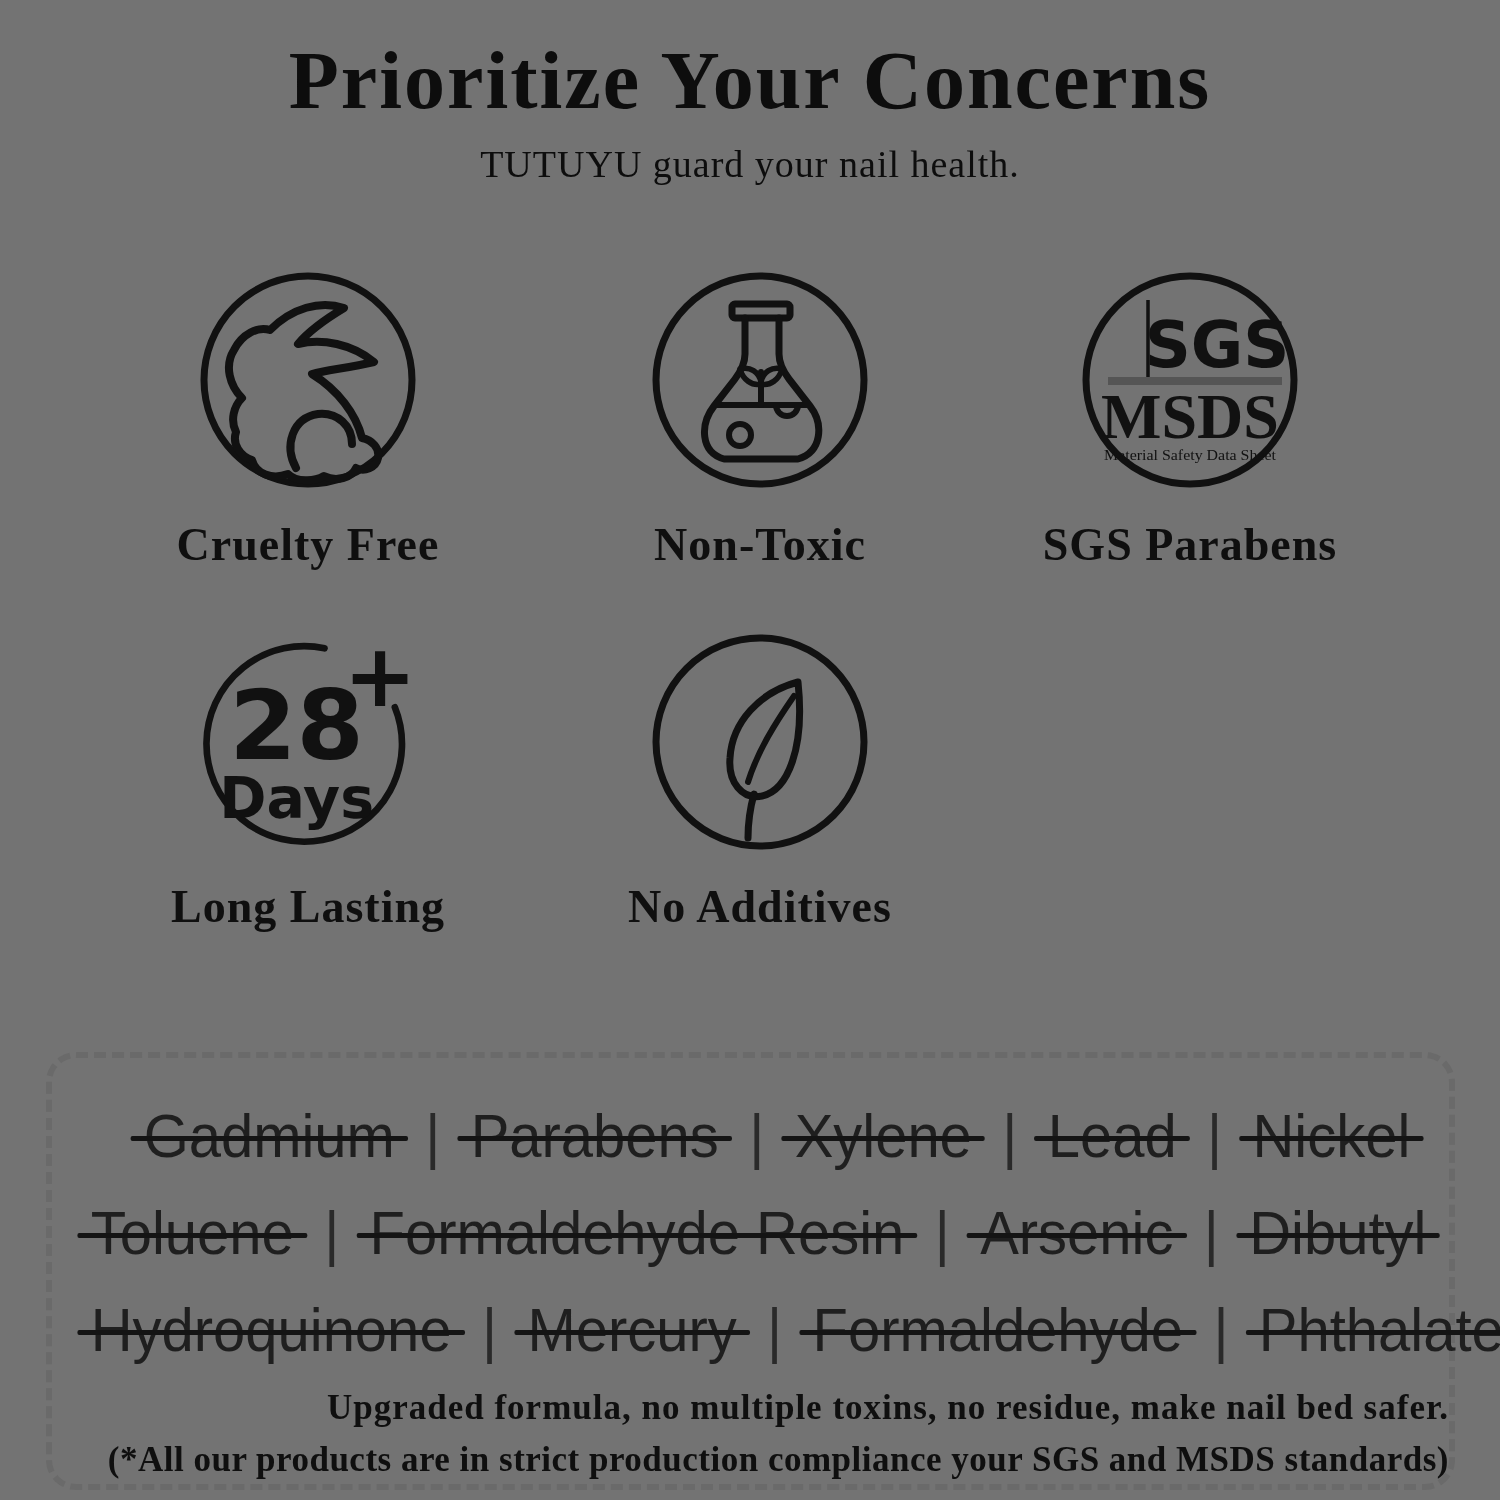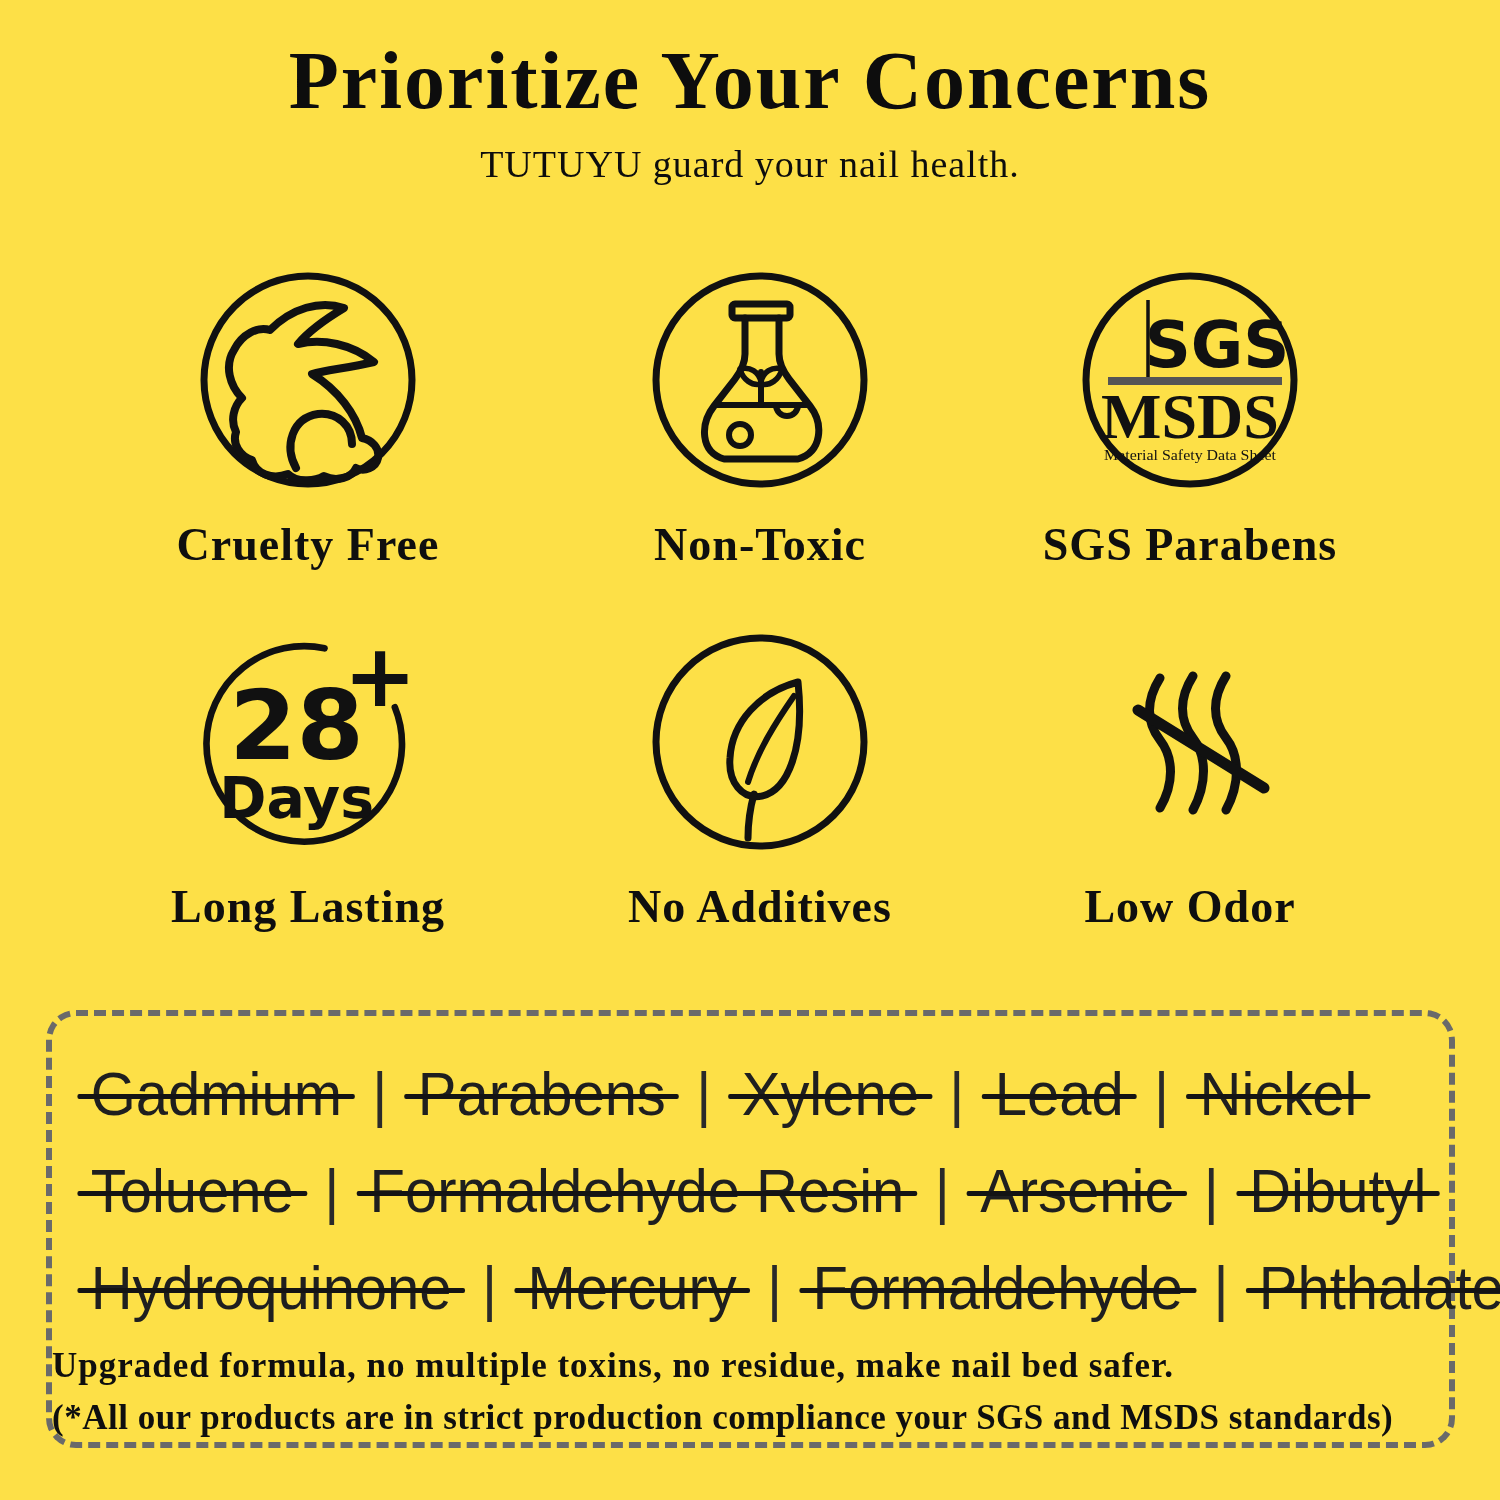--- a/index.html
+++ b/index.html
@@ -1,17 +1,17 @@
 <!DOCTYPE html>
 <html><head>
 <meta charset="utf-8">
 <style>
   html,body{margin:0;padding:0;background:#ffffff;}
   .canvas{
-    position:relative;width:1500px;height:1500px;background:#fde047;overflow:hidden;
+    position:relative;width:1500px;height:1500px;background:#737373;overflow:hidden;
     color:#111;font-family:"Liberation Serif",serif;
   }
   
   .header{position:absolute;top:38px;left:0;width:1500px;text-align:center;}
   .title{
     font-size:82px;font-weight:700;letter-spacing:2px;line-height:1.05;
     font-family:"Liberation Serif",serif;color:#0d0d0d;margin:0;
   }
   .subtitle{
     margin:18px 0 0 0;font-size:38px;font-weight:400;letter-spacing:1px;color:#0d0d0d;
@@ -24,23 +24,23 @@
     font-family:"Liberation Serif",serif;
   }
   .pos-r1c1{left:93px;top:268px;}
   .pos-r1c2{left:545px;top:268px;}
   .pos-r1c3{left:975px;top:268px;}
   .pos-r2c1{left:93px;top:630px;}
   .pos-r2c2{left:545px;top:630px;}
   .pos-r2c3{left:975px;top:630px;}
   
   .toxin-box{
-    position:absolute;left:46px;top:1010px;width:1409px;height:438px;
+    position:absolute;left:46px;top:1052px;width:1409px;height:438px;
     box-sizing:border-box;border:6px dashed #6a6a6a;border-radius:30px;
-    text-align:left;
+    text-align:right;
   }
   .toxin-rows{padding-top:30px;}
   .toxin-row{
     line-height:97px;white-space:nowrap;font-family:"Liberation Sans",sans-serif;
     font-size:61px;font-weight:400;color:#1f1f1f;
     transform:scaleX(0.95);transform-origin:50% 50%;
   }
   .toxin{position:relative;display:inline-block;padding:0 4px;}
   .toxin::after{
     content:"";position:absolute;left:-10px;right:-10px;top:52%;height:5px;margin-top:-2px;
@@ -129,29 +129,20 @@
   <div class="feature pos-r2c2">
     <svg width="224" height="224" viewBox="0 0 224 224">
       <circle cx="112" cy="112" r="104" fill="none" stroke="#111" stroke-width="7"></circle>
       <path fill="none" stroke="#111" stroke-width="7" stroke-linecap="round" stroke-linejoin="round" d="M150,52 C112,62 84,92 82,128 C80,152 94,170 114,166 C140,160 157,118 150,52 Z"></path>
       <path fill="none" stroke="#111" stroke-width="6" stroke-linecap="round" d="M100,152 C110,120 128,92 146,66"></path>
       <path fill="none" stroke="#111" stroke-width="7" stroke-linecap="round" d="M106,164 C101,182 100,194 100,208"></path>
     </svg>
     <div class="feature-label">No Additives</div>
   </div>
 
-  <div class="feature pos-r2c3">
-    <svg width="224" height="224" viewBox="0 0 224 224">
-      <path fill="none" stroke="#111" stroke-width="9" stroke-linecap="round" d="M82,48 C68,70 68,92 82,110 C96,128 96,154 82,178"></path>
-      <path fill="none" stroke="#111" stroke-width="9" stroke-linecap="round" d="M115,46 C101,68 101,90 115,108 C129,126 129,154 115,180"></path>
-      <path fill="none" stroke="#111" stroke-width="9" stroke-linecap="round" d="M148,46 C134,68 134,90 148,108 C162,126 162,154 148,180"></path>
-      <line x1="60" y1="80" x2="186" y2="158" stroke="#111" stroke-width="11" stroke-linecap="round"></line>
-    </svg>
-    <div class="feature-label">Low Odor</div>
-  </div>
 
   <div class="toxin-box">
     <div class="toxin-rows">
         <div class="toxin-row"><span class="toxin">Gadmium</span><span class="sep">|</span><span class="toxin">Parabens</span><span class="sep">|</span><span class="toxin">Xylene</span><span class="sep">|</span><span class="toxin">Lead</span><span class="sep">|</span><span class="toxin">Nickel</span></div>
         <div class="toxin-row"><span class="toxin">Toluene</span><span class="sep">|</span><span class="toxin">Formaldehyde Resin</span><span class="sep">|</span><span class="toxin">Arsenic</span><span class="sep">|</span><span class="toxin">Dibutyl</span></div>
         <div class="toxin-row"><span class="toxin">Hydroquinone</span><span class="sep">|</span><span class="toxin">Mercury</span><span class="sep">|</span><span class="toxin">Formaldehyde</span><span class="sep">|</span><span class="toxin">Phthalate</span></div>
       </div>
     <div class="note1">Upgraded formula, no multiple toxins, no residue, make nail bed safer.</div>
     <div class="note2">(*All our products are in strict production compliance your SGS and MSDS standards)</div>
   </div>

